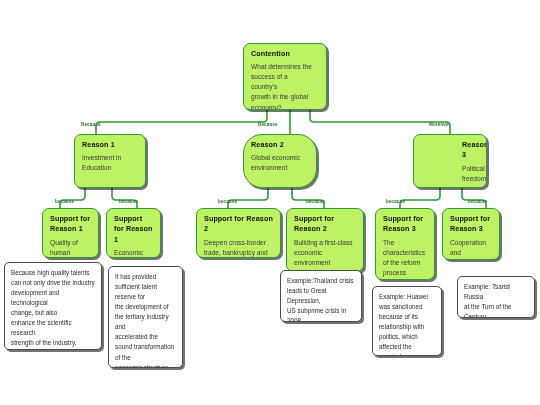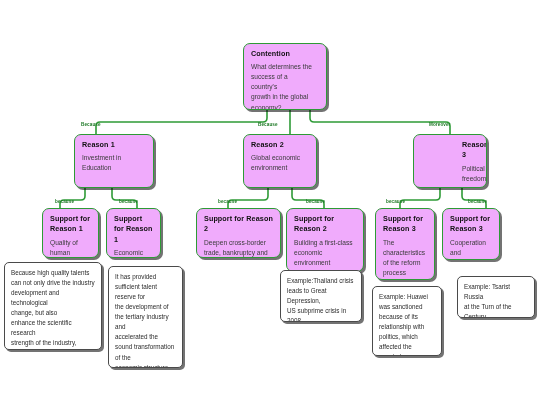--- a/index.html
+++ b/index.html
@@ -9,21 +9,21 @@
     font-family:"Liberation Sans", sans-serif;
     overflow:hidden;
     position:relative;
   }
   #canvas{position:absolute;left:0;top:0;width:540px;height:405px;}
   svg#wires{position:absolute;left:0;top:0;width:540px;height:405px;pointer-events:none;}
 
   .node{
     position:absolute;
     box-sizing:border-box;
-    background:#f0abfc;
+    background:#bef264;
     border:1.6px solid #2e9a36;
     border-radius:7px;
     padding:5px 6px 5px 7px;
     box-shadow:2px 2px 0 rgba(0,0,0,0.55);
     overflow:hidden;
   }
   .node .title{
     font-weight:bold;
     font-size:7.2px;
     color:#111;
@@ -94,27 +94,27 @@
 success of a
 country's
 growth in the global
 economy?</div>
   </div>
 
   <div class="edge-label" style="left:81px;top:122px;">Because</div>
   <div class="edge-label" style="left:258px;top:122px;">Because</div>
   <div class="edge-label" style="left:429px;top:122px;">Moreover</div>
 
-  <div class="node" style="left:74px;top:134px;width:80px;height:54px;">
+  <div class="node" style="left:74px;top:134px;width:72px;height:54px;">
     <div class="title">Reason 1</div>
     <div class="body">Investment in
 Education</div>
   </div>
 
-  <div class="node" style="left:243px;top:134px;width:74px;height:54px;">
+  <div class="node" style="left:243px;top:134px;width:74px;height:54px;border-radius:19px;">
     <div class="title">Reason 2</div>
     <div class="body">Global economic
 environment</div>
   </div>
 
   <div class="node" style="left:413px;top:134px;width:74px;height:54px;padding-left:48px;">
     <div class="title">Reason 3</div>
     <div class="body">Political freedom</div>
   </div>
 

